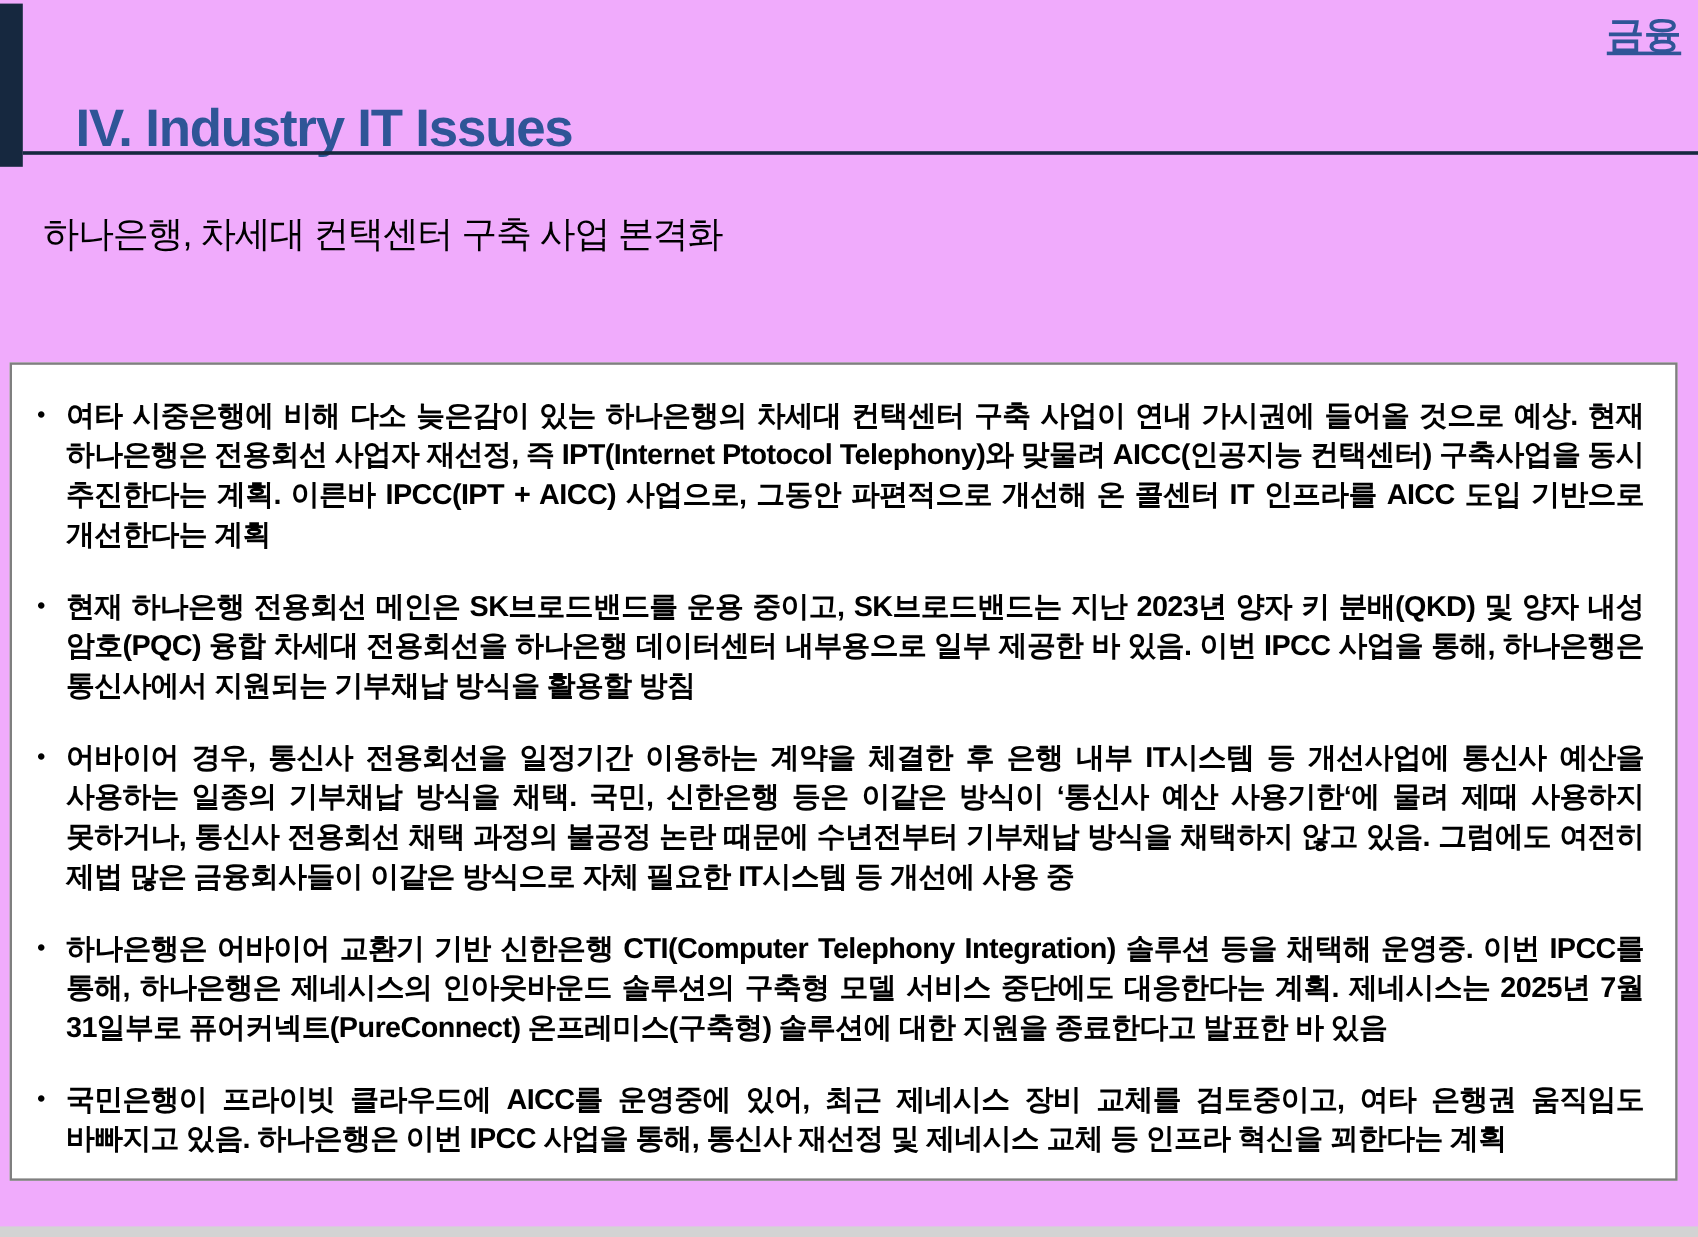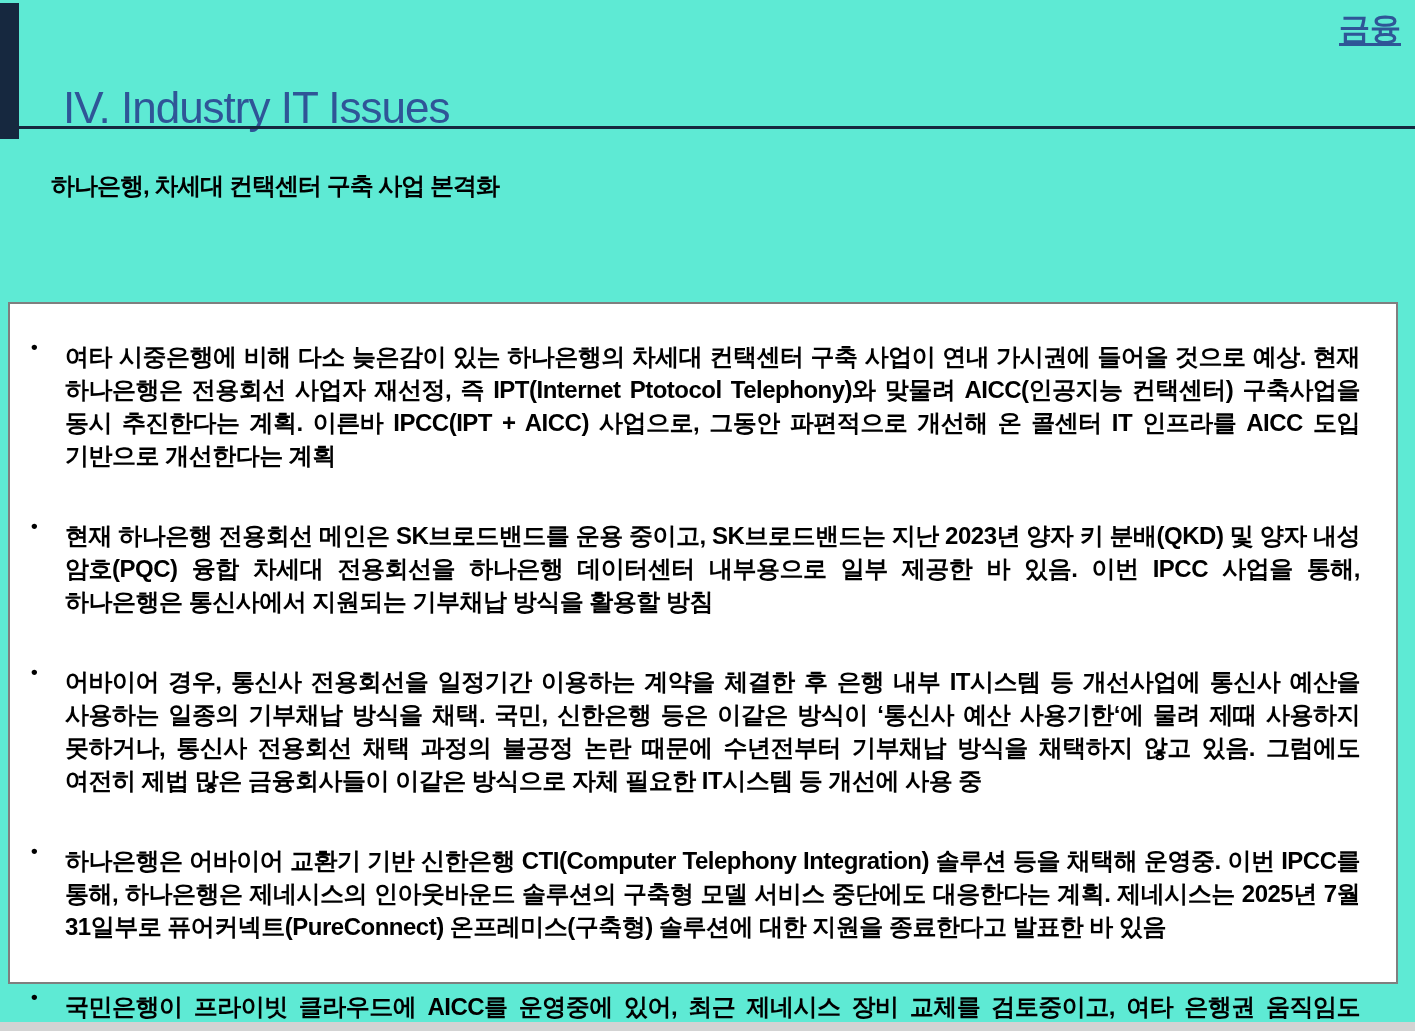--- a/index.html
+++ b/index.html
@@ -1,34 +1,34 @@
 <!DOCTYPE html>
 <html style="--navy: #16283F; --blue: #2F5597; --border_gray: #7F7F7F; --bottom_bar: #D3D3D3;"><head>
 <meta charset="utf-8">
 <style>
   html, body { margin: 0; padding: 0; background: #ffffff; }
   .page {
     position: relative;
     width: 1415px;
     height: 1031px;
-    background: #5eead4;
+    background: #f0abfc;
     font-family: "Liberation Sans", sans-serif;
     overflow: hidden;
   }
   .side-accent {
     position: absolute;
     left: 0; top: 3px;
     width: 19px; height: 136px;
     background: var(--navy, #16283F);
   }
   .page-title {
     position: absolute;
     left: 63px; top: 54px;
     font-size: 44px;
-    font-weight: 400;
+    font-weight: 700;
     color: var(--blue, #2F5597);
     white-space: nowrap;
     letter-spacing: -1px;
   }
   .header-rule {
     position: absolute;
     left: 19px; top: 126px;
     width: 1396px; height: 3px;
     background: var(--navy, #16283F);
   }
@@ -37,23 +37,23 @@
     top: 8px; right: 14px;
     font-size: 31px;
     font-weight: 700;
     color: var(--blue, #2F5597);
     text-decoration: underline;
     text-underline-offset: 4px;
     cursor: pointer;
   }
   .subtitle {
     position: absolute;
-    left: 51px; top: 150px;
-    font-size: 24px;
-    font-weight: 700;
+    left: 36px; top: 150px;
+    font-size: 30px;
+    font-weight: 400;
     color: #000000;
     white-space: nowrap;
     letter-spacing: -1px;
   }
   .content-box {
     position: absolute;
     left: 8px; top: 302px;
     width: 1390px; height: 682px;
     box-sizing: border-box;
     border: 2px solid var(--border_gray, #7F7F7F);
@@ -68,21 +68,21 @@
   .bullet-marker {
     flex: 0 0 24px;
     font-size: 19px;
     line-height: 33px;
     font-weight: 700;
     color: #000000;
     padding-left: 3px;
   }
   .bullet-text {
     flex: 1;
-    margin: 10px;
+    margin: 0;
     font-size: 24px;
     line-height: 33px;
     font-weight: 700;
     color: #000000;
     text-align: justify;
     word-break: keep-all;
     letter-spacing: -0.5px;
   }
   .footer-brand {
     position: absolute;

